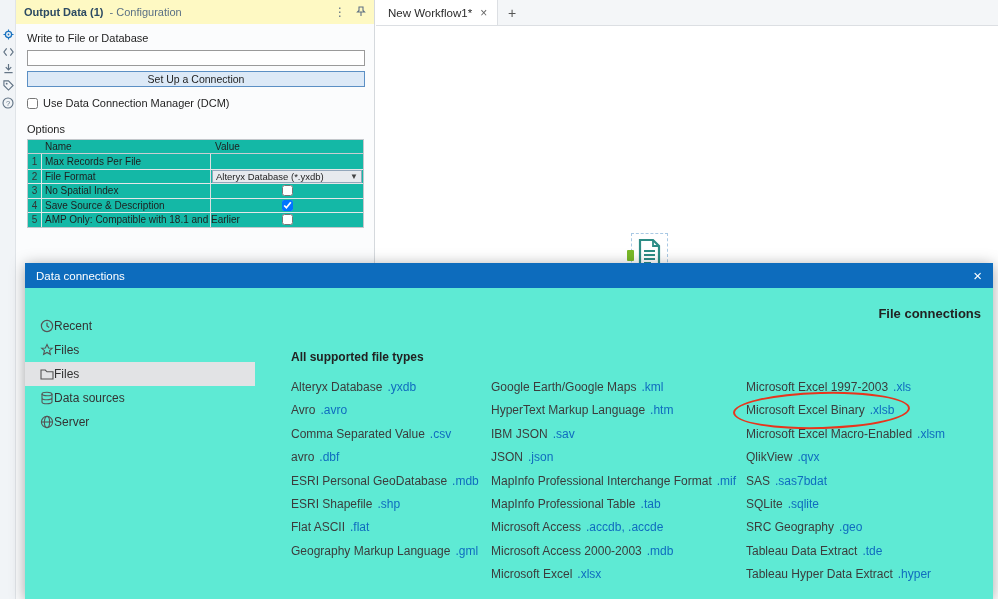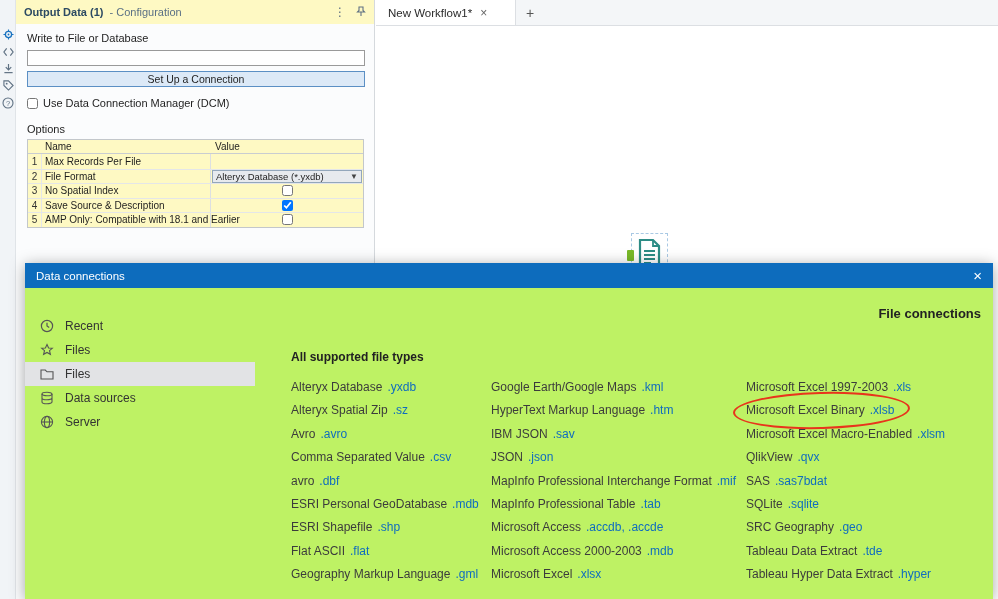--- a/index.html
+++ b/index.html
@@ -21,52 +21,52 @@
   .cfg-title .t-sub { color:#5a7085; margin-left:3px; }
   .cfg-hdr-icons { display:flex; align-items:center; gap:10px; color:#5f7183; }
   .cfg-hdr-icons .dots { font-size:12px; line-height:1; cursor:pointer; }
   .cfg-body { padding:8px 9px 0 11px; }
   .cfg-label { font-size:11px; color:#1e1e1e; margin-bottom:4px; }
   .conn-input { width:100%; height:16px; border:1px solid #9a9a9a; background:#fff; font-size:11px; padding:0 3px; font-family:inherit; }
   .setup-btn { display:block; width:100%; height:16px; margin-top:5px; background:#dce9f7; border:1px solid #5b8fc4; font-size:10.5px; color:#1e1e1e; font-family:inherit; cursor:pointer; line-height:13px; }
   .dcm-row { display:flex; align-items:center; gap:5px; margin-top:10px; font-size:11px; color:#1e1e1e; }
   .dcm-row input { width:11px; height:11px; }
   .options-label { margin-top:14px; font-size:11px; color:#1e1e1e; }
-  .options-table { margin-top:4px; width:337px; border:1px solid #c3c7cb; background:#fef9c3; font-size:10px; color:#1e1e1e; }
+  .options-table { margin-top:4px; width:337px; border:1px solid #c3c7cb; background:#14b8a6; font-size:10px; color:#1e1e1e; }
   .cfg-trow { display:grid; grid-template-columns:14px 168px 1fr; height:14.5px; align-items:center; }
   .cfg-thead { border-bottom:1px solid #c9cdd1; height:14px; }
   .cfg-trow + .cfg-trow { border-top:1px solid #e4e6e8; }
   .cfg-cell { height:100%; display:flex; align-items:center; }
   .cfg-cell.num { justify-content:center; color:#333; border-right:1px solid #e4e6e8; }
   .cfg-cell.name { padding-left:3px; white-space:nowrap; overflow:visible; }
   .cfg-cell.value { border-left:1px solid #dcdfe2; padding:0 1px; justify-content:flex-start; }
   .cfg-cell.value.center { justify-content:center; }
   .cfg-cell.value input[type=checkbox] { width:11px; height:11px; }
   .cfg-thead .cfg-cell.num { border-right:none; }
   .cfg-thead .cfg-cell.value { border-left:none; padding-left:5px; }
   .cfg-select { width:100%; height:13px; background:#e7eaee; border:1px solid #93a7bb; display:flex; align-items:center; justify-content:space-between; padding:0 3px; font-size:9.5px; cursor:pointer; white-space:nowrap; }
   .cfg-select .chev { font-size:8px; color:#444; }
 
   
   .canvas-area { position:absolute; left:376px; top:0; right:0; height:599px; background:#fff; }
   .tab-bar { height:26px; background:#f4f6f8; border-bottom:1px solid #dcdfe3; display:flex; align-items:stretch; }
-  .wf-tab { display:flex; align-items:center; gap:8px; padding:0 28px 0 12px; background:#fff; border-right:1px solid #dcdfe3; font-size:11.5px; color:#2b2b2b; cursor:pointer; }
+  .wf-tab { display:flex; align-items:center; gap:8px; padding:0 10px 0 12px; background:#fff; border-right:1px solid #dcdfe3; font-size:11.5px; color:#2b2b2b; cursor:pointer; }
   .wf-tab .tab-close { color:#666; font-size:12px; cursor:pointer; }
   .new-tab-btn { width:28px; display:flex; align-items:center; justify-content:center; font-size:14px; color:#555; cursor:pointer; }
   .canvas { position:relative; width:100%; height:573px; background:#ffffff; }
   .tool-node { position:absolute; left:255px; top:207px; width:37px; height:45px; border:1px dashed #a9c9e4; background:#fff; display:flex; align-items:center; justify-content:center; cursor:pointer; }
   .tool-anchor { position:absolute; left:-5px; top:16px; width:7px; height:11px; background:var(--anchor-green,#79b928); border-radius:1px; }
 
   
-  .modal { position:absolute; left:25px; top:263px; width:968px; height:336px; background:#bef264; box-shadow:0 2px 14px rgba(0,0,0,.35); display:flex; flex-direction:column; }
+  .modal { position:absolute; left:25px; top:263px; width:968px; height:336px; background:#5eead4; box-shadow:0 2px 14px rgba(0,0,0,.35); display:flex; flex-direction:column; }
   .modal-header { height:25px; background:var(--header-blue,#0d6cbd); color:#fff; display:flex; align-items:center; justify-content:space-between; padding:0 11px; font-size:11.5px; }
   .modal-close { font-size:15px; line-height:1; cursor:pointer; color:#fff; }
   .modal-body { flex:1; display:flex; overflow:hidden; }
   .modal-sidebar { width:230px; padding-top:26px; }
-  .side-item { height:24px; display:flex; align-items:center; gap:11px; padding-left:15px; font-size:12px; color:#333; cursor:pointer; }
+  .side-item { height:24px; display:flex; align-items:center; padding-left:15px; font-size:12px; color:#333; cursor:pointer; }
   .side-item.selected { background:#e2e3e5; }
   .side-item svg { display:block; flex:0 0 auto; }
   .modal-main { flex:1; padding:18px 12px 0 36px; position:relative; }
   .main-top { display:flex; align-items:center; justify-content:flex-end; }
   .fc-heading { font-size:13px; font-weight:bold; color:#222; }
   .top-right { display:flex; align-items:center; gap:10px; }
   .select-hint { font-size:11.5px; color:#767676; }
   .select-file-btn { background:var(--header-blue,#0d6cbd); color:#fff; border:none; border-radius:3px; font-size:11.5px; padding:5px 13px; font-family:inherit; cursor:pointer; }
   .section-title { margin-top:29px; font-size:12px; font-weight:bold; color:#222; }
   .ft-columns { margin-top:12px; display:flex; }
@@ -266,21 +266,20 @@
         </div>
       </div>
       <div class="modal-main">
         <div class="main-top">
           <div class="fc-heading">File connections</div>
         </div>
         <div class="section-title">All supported file types</div>
         <div class="ft-columns">
           <div class="ft-col">
               <div class="ft-item"><span class="ft-text"><span class="ft-name">Alteryx Database</span><span class="ft-ext">.yxdb</span></span></div>
-              <div class="ft-item"><span class="ft-text"><span class="ft-name">Alteryx Spatial Zip</span><span class="ft-ext">.sz</span></span></div>
               <div class="ft-item"><span class="ft-text"><span class="ft-name">Avro</span><span class="ft-ext">.avro</span></span></div>
               <div class="ft-item"><span class="ft-text"><span class="ft-name">Comma Separated Value</span><span class="ft-ext">.csv</span></span></div>
               <div class="ft-item"><span class="ft-text"><span class="ft-name">avro</span><span class="ft-ext">.dbf</span></span></div>
               <div class="ft-item"><span class="ft-text"><span class="ft-name">ESRI Personal GeoDatabase</span><span class="ft-ext">.mdb</span></span></div>
               <div class="ft-item"><span class="ft-text"><span class="ft-name">ESRI Shapefile</span><span class="ft-ext">.shp</span></span></div>
               <div class="ft-item"><span class="ft-text"><span class="ft-name">Flat ASCII</span><span class="ft-ext">.flat</span></span></div>
               <div class="ft-item"><span class="ft-text"><span class="ft-name">Geography Markup Language</span><span class="ft-ext">.gml</span></span></div>
             </div>
           <div class="ft-col">
               <div class="ft-item"><span class="ft-text"><span class="ft-name">Google Earth/Google Maps</span><span class="ft-ext">.kml</span></span></div>

